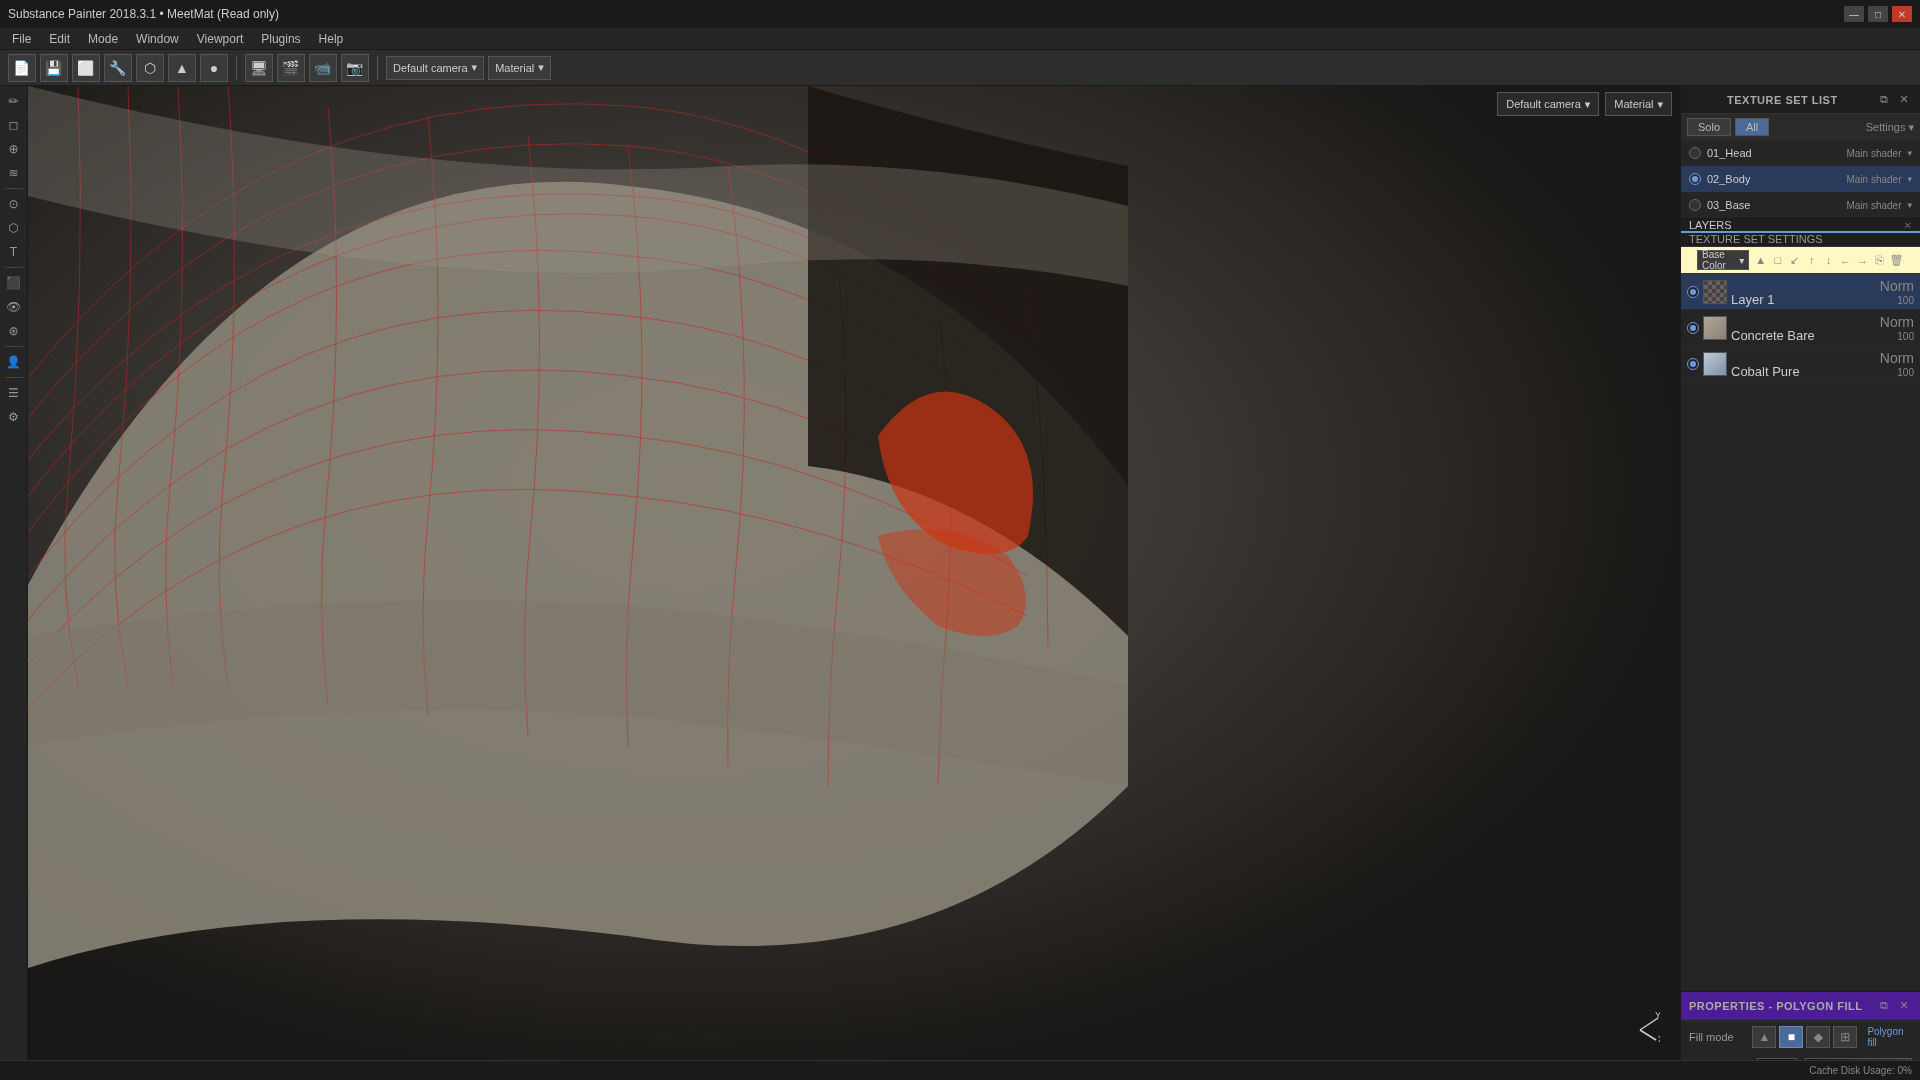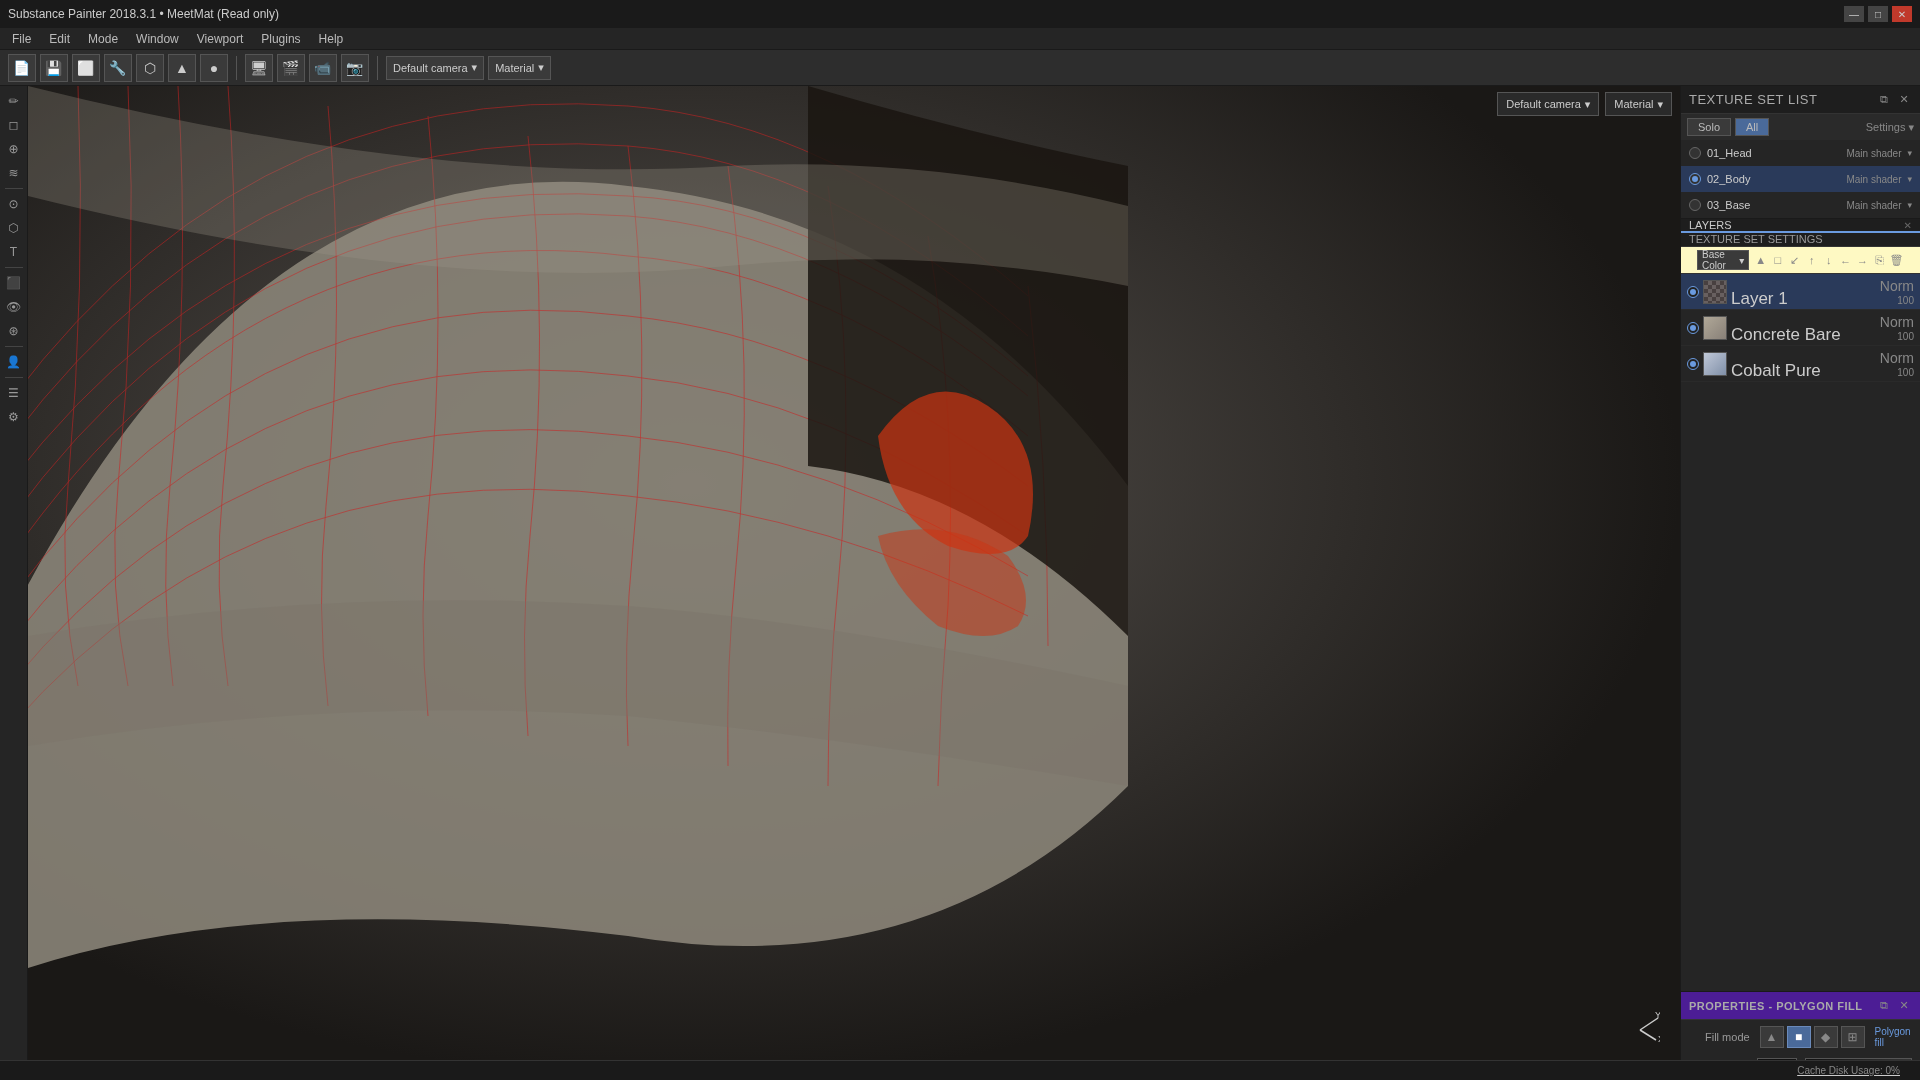--- a/index.html
+++ b/index.html
@@ -37,21 +37,21 @@
     
     #vp-topbar { position: absolute; top: 6px; right: 8px; display: flex; gap: 6px; z-index: 10; }
     .vp-dropdown { height: 24px; background: #2a2a2a; border: 1px solid #555; color: #ccc; padding: 0 8px; font-size: 11px; display: flex; align-items: center; gap: 4px; cursor: pointer; }
 
     
     #right-panel { width: 240px; background: #252525; display: flex; flex-direction: column; border-left: 1px solid #1a1a1a; }
 
     
     #texture-set-list { background: #252525; border-bottom: 1px solid #1a1a1a; }
     .panel-header { height: 28px; background: #1e1e1e; display: flex; align-items: center; padding: 0 8px; gap: 4px; border-bottom: 1px solid #333; }
-    .panel-header-title { font-size: 13px; color: #aaa; font-weight: normal; flex: 1; letter-spacing: 0.5px; }
+    .panel-header-title { font-size: 11px; color: #aaa; font-weight: bold; flex: 1; letter-spacing: 0.5px; margin-left: 38px; }
     .panel-header-btn { width: 16px; height: 16px; color: #888; display: flex; align-items: center; justify-content: center; cursor: pointer; font-size: 11px; }
 
     .ts-toolbar { display: flex; align-items: center; padding: 4px 6px; gap: 4px; background: #2a2a2a; }
     .ts-btn { padding: 2px 10px; background: #3a3a3a; border: 1px solid #555; color: #bbb; font-size: 11px; cursor: pointer; }
     .ts-btn.active { background: #4a6a9a; }
     .ts-spacer { flex: 1; }
     .ts-settings { font-size: 11px; color: #888; cursor: pointer; }
 
     .texture-set-item { display: flex; align-items: center; padding: 4px 8px; gap: 6px; cursor: pointer; height: 26px; }
     .texture-set-item.active { background: #2a3a5a; }
@@ -74,45 +74,45 @@
     .layer-channel-sel { height: 20px; background: #3a3a3a; border: 1px solid #555; color: #ccc; font-size: 10px; padding: 0 4px; display: flex; align-items: center; gap: 2px; cursor: pointer; }
 
     .layer-item { display: flex; align-items: center; padding: 2px 6px; gap: 4px; height: 36px; cursor: pointer; border-bottom: 1px solid #2a2a2a; }
     .layer-item.active { background: #2a3a5a; }
     .layer-vis { width: 12px; height: 12px; border-radius: 50%; border: 1px solid #555; background: #222; display: flex; align-items: center; justify-content: center; cursor: pointer; }
     .layer-vis.on { border-color: #6a9adf; }
     .layer-vis.on::after { content: ''; width: 6px; height: 6px; border-radius: 50%; background: #6a9adf; }
     .layer-thumb { width: 24px; height: 24px; background: #444; border: 1px solid #555; }
     .layer-thumb.checker { background: repeating-conic-gradient(#666 0% 25%, #444 0% 50%) 0 0 / 8px 8px; }
     .layer-info { flex: 1; display: flex; flex-direction: column; gap: 1px; }
-    .layer-name { font-size: 17px; color: #ccc; margin-top: 15px; }
+    .layer-name { font-size: 13px; color: #ccc; margin-top: 15px; }
     .layer-blend { font-size: 14px; color: #888; }
     .layer-opacity { font-size: 10px; color: #888; text-align: right; }
     .layer-right { display: flex; flex-direction: column; align-items: flex-end; gap: 1px; }
 
     
     #properties-panel { border-top: 1px solid #1a1a1a; }
     .prop-header { height: 28px; background: #4c1d95; display: flex; align-items: center; padding: 0 8px; gap: 4px; border-bottom: 1px solid #333; }
     .prop-title { font-size: 11px; color: #aaa; font-weight: bold; flex: 1; letter-spacing: 0.5px; }
 
     .fill-mode-row { display: flex; align-items: center; padding: 6px 8px; gap: 8px; }
-    .fill-mode-label { font-size: 11px; color: #999; width: 60px; margin-left: 16px; }
+    .fill-mode-label { font-size: 11px; color: #999; width: 60px; }
     .fill-mode-btns { display: flex; gap: 3px; }
     .fill-mode-btn { width: 24px; height: 22px; background: #3a3a3a; border: 1px solid #555; display: flex; align-items: center; justify-content: center; cursor: pointer; font-size: 12px; color: #888; }
     .fill-mode-btn.active { background: #4a6a9a; border-color: #6a8aba; color: #fff; }
     .polygon-fill-label { font-size: 10px; color: #6a9adf; margin-left: 2px; }
 
     .color-row { display: flex; align-items: center; padding: 4px 8px; gap: 8px; }
     .color-label { font-size: 11px; color: #999; width: 60px; }
     .color-swatch { width: 40px; height: 18px; background: #222; border: 1px solid #555; cursor: pointer; }
     .color-swatch.black { background: #111; }
     .color-gradient { flex: 1; height: 18px; background: linear-gradient(to right, #111, #333); border: 1px solid #555; }
 
     
-    #statusbar { position: absolute; bottom: 0; left: 0; right: 0; height: 20px; background: #1a1a1a; display: flex; align-items: center; padding: 0 20px; justify-content: flex-end; border-top: 1px solid #333; z-index: 100; text-decoration: underline; }
+    #statusbar { position: absolute; bottom: 0; left: 0; right: 0; height: 20px; background: #1a1a1a; display: flex; align-items: center; padding: 0 8px; justify-content: flex-end; border-top: 1px solid #333; z-index: 100; }
     .status-text { font-size: 10px; color: #888; }
 
     
     .axes { position: absolute; bottom: 40px; right: 20px; width: 40px; height: 40px; }
 
     
     .thumb-concrete { background: linear-gradient(135deg, #b0a898, #888078); }
     .thumb-cobalt { background: linear-gradient(135deg, #c0c8d8, #8090a8); }
   </style>
 </head>

